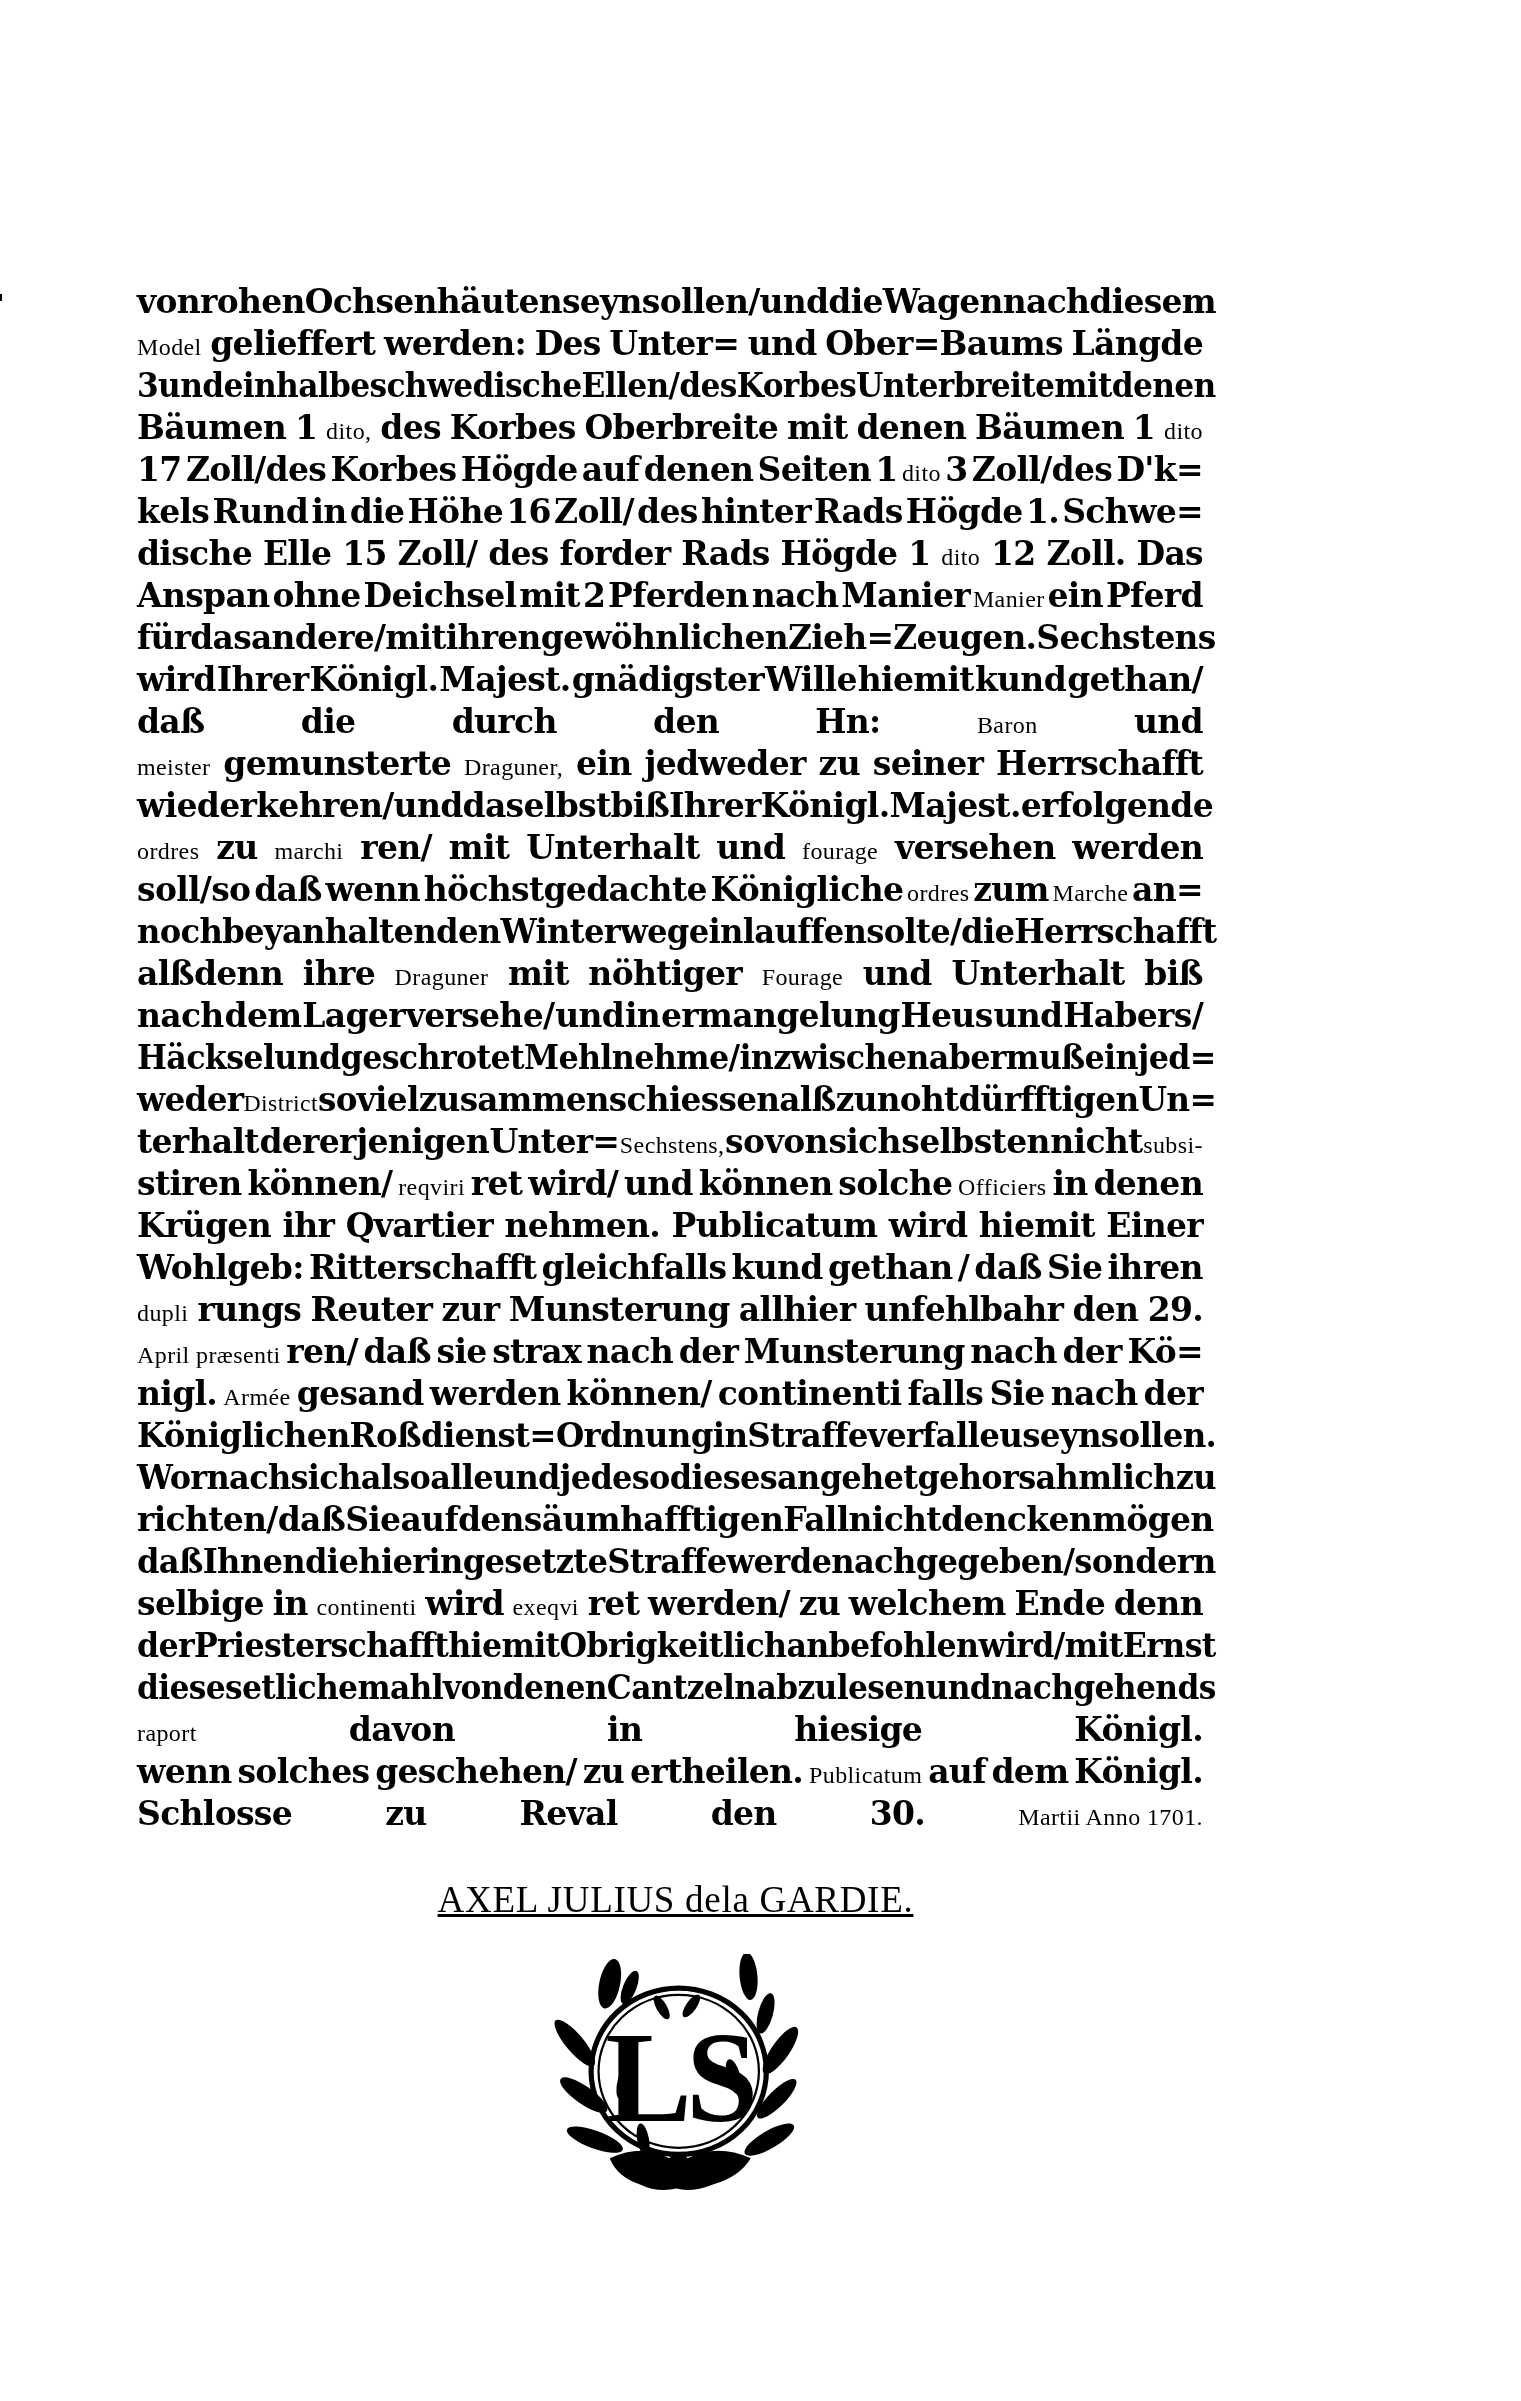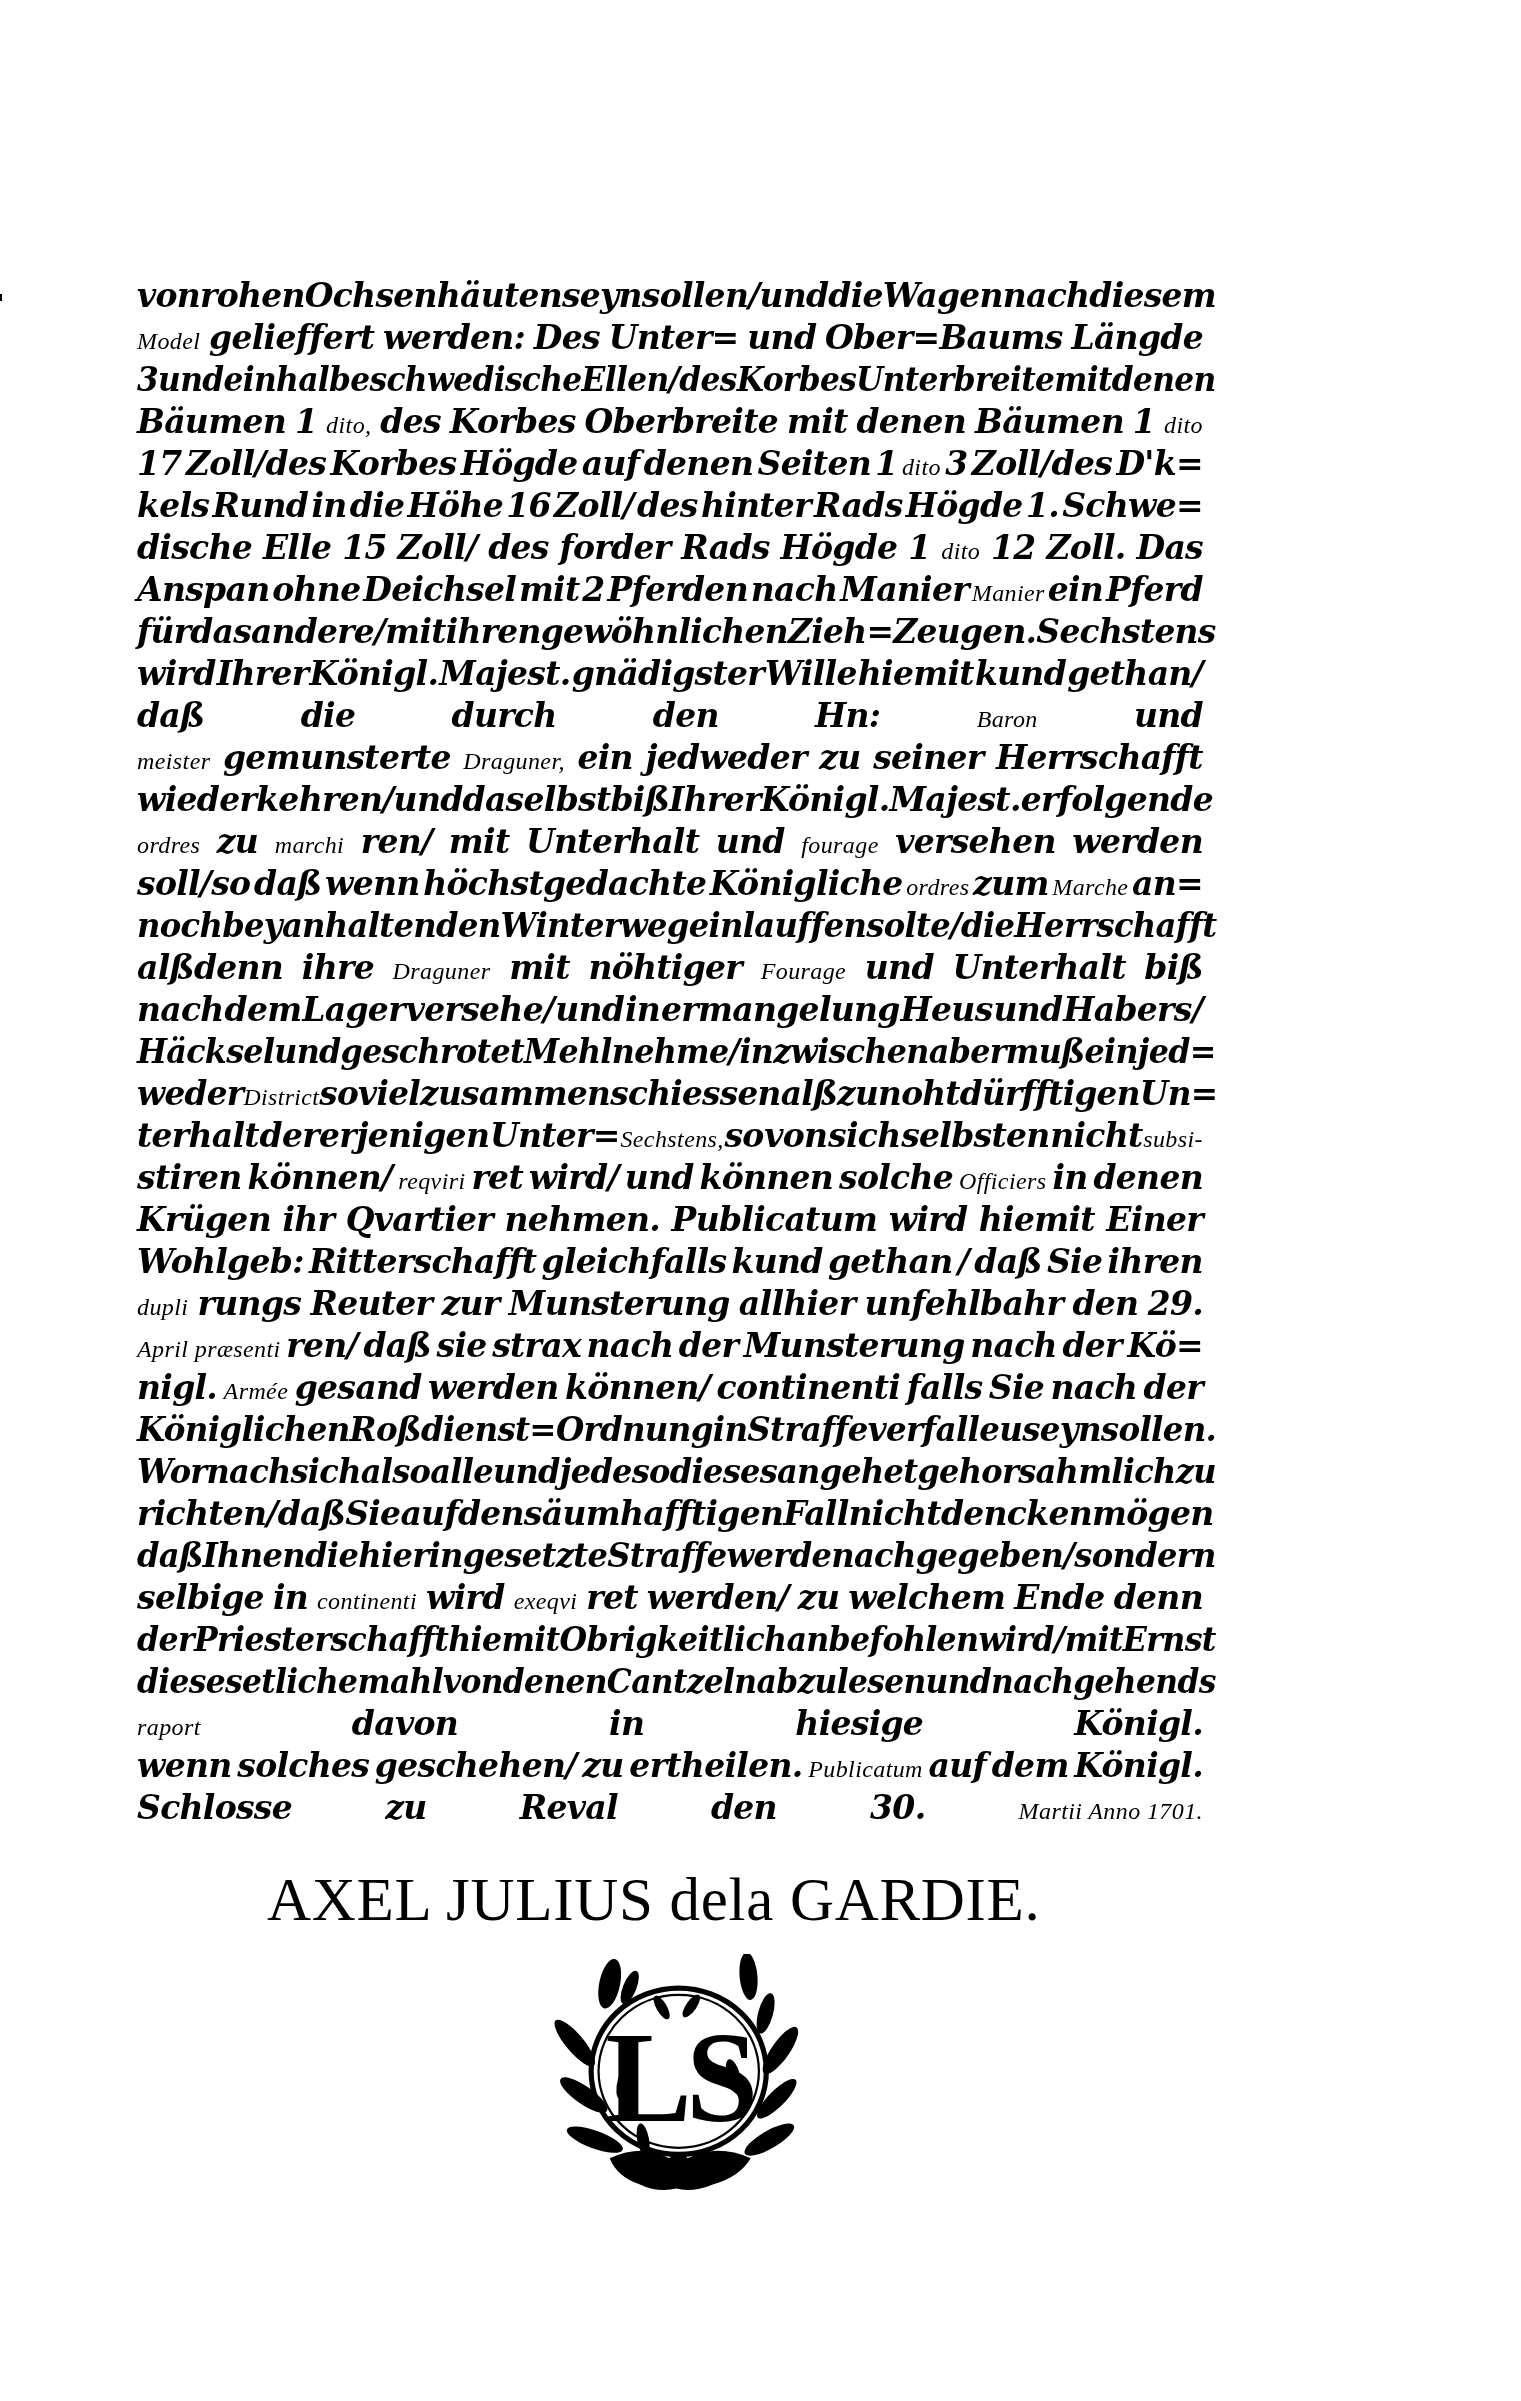--- a/index.html
+++ b/index.html
@@ -1,39 +1,39 @@
 <!DOCTYPE html>
 <html style="font-size:12px"><head>
 <meta charset="utf-8">
 <style>
   html, body { margin:0; padding:0; background:#ffffff; }
   body { width:1522px; height:2401px; position:relative; overflow:hidden; color:#000; }
   .artifact { position:absolute; left:0; top:294px; width:2.2px; height:7.4px; background:#000; }
-  .textblock { position:absolute; left:137px; top:275px; width:1066px;font-style:italic; }
+  .textblock { position:absolute; left:137px; top:281px; width:1066px; }
   .line {
     display:block; height:42px; line-height:42px; white-space:nowrap;
     text-align:justify; text-align-last:justify;
     font-family:"DejaVu Serif", "Liberation Serif", serif;
   }
   .line span { vertical-align:baseline; }
   .fr {
     font-family:"DejaVu Serif", serif; font-weight:bold; font-size:33px;
     letter-spacing:-1.9px; display:inline-block; transform:scaleX(0.74); transform-origin:left center;
   }
   .la {
     font-family:"Liberation Serif", serif; font-weight:normal; font-size:24.5px; letter-spacing:0.4px;
   }
   
   .line { display:flex; justify-content:space-between; align-items:baseline; }
   .seg { white-space:pre; }
   .seg.fr { font-family:"DejaVu Serif", serif; font-weight:bold; font-size:33px; letter-spacing:-0.7px; transform:none; display:inline; }
   .seg.la { font-family:"Liberation Serif", serif; font-size:24px; }
   .signature {
-    position:absolute; left:267px; top:1866px; width:817px; text-align:left;
-    font-family:"Liberation Serif", serif; font-size:61px; letter-spacing:0.7px; line-height:67px;
+    position:absolute; left:267px; top:1866px; width:817px; text-align:center;
+    font-family:"Liberation Serif", serif; font-size:37px; letter-spacing:0.7px; line-height:67px;text-decoration:underline;
   }
   .seal { position:absolute; left:539px; top:1954px; width:275px; height:245px; }
 </style>
 </head>
 <body>
 
 <div class="artifact"></div>
 
 <div class="textblock" id="textblock">
     <div class="line" style="transform: scaleX(0.9986); transform-origin: left center; width: 1068px;">

